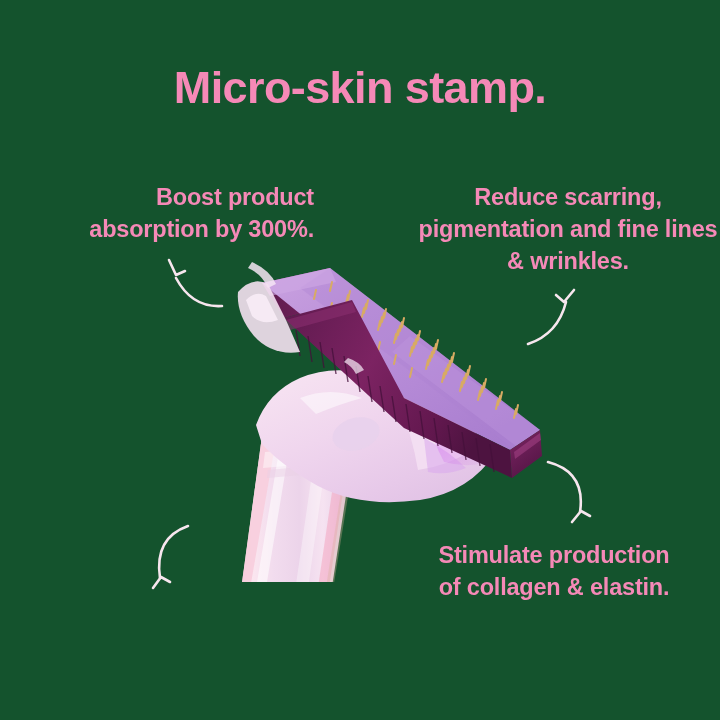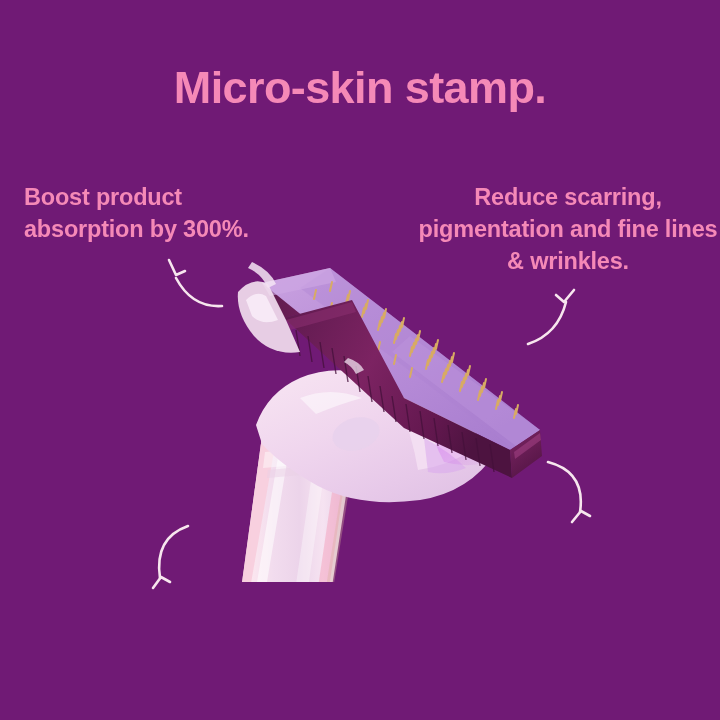--- a/index.html
+++ b/index.html
@@ -9,21 +9,21 @@
   body {
     width: 720px;
     height: 720px;
     overflow: hidden;
     font-family: "Liberation Sans", sans-serif;
   }
   #poster {
     position: relative;
     width: 720px;
     height: 720px;
-    background: #701a75;
+    background: #14532d;
     overflow: hidden;
   }
 
   
   #title {
     position: absolute;
     top: 64px;
     left: 0;
     width: 720px;
     text-align: center;
@@ -37,21 +37,21 @@
   
   .caption {
     position: absolute;
     color: #f589b7;
     font-size: 23.5px;
     font-weight: bold;
     line-height: 1.36;
     letter-spacing: -0.2px;
     white-space: pre-line;
   }
-  #cap-tl { top: 182px; left: 24px;  width: 290px; text-align: left; }
+  #cap-tl { top: 182px; left: 24px;  width: 290px; text-align: right; }
   #cap-tr { top: 182px; left: 408px; width: 320px; text-align: center; }
   #cap-br { top: 540px; left: 404px; width: 300px; text-align: center; }
   #cap-bl { top: 606px; left: 22px;  width: 310px; text-align: center; }
 
   
   .arrow {
     position: absolute;
   }
   .arrow svg { display: block; overflow: visible; }
   .arrow path { fill: none; stroke: #f7e6ee; stroke-width: 2.6; stroke-linecap: round; stroke-linejoin: round; }
@@ -263,20 +263,22 @@
 
   <div id="title">Micro-skin stamp.</div>
 
   <div class="caption" id="cap-tl">Boost product
 absorption by 300%.</div>
 
   <div class="caption" id="cap-tr">Reduce scarring,
 pigmentation and fine lines
 &amp; wrinkles.</div>
 
+  <div class="caption" id="cap-br">Stimulate production
+of collagen &amp; elastin.</div>
 
 
   <div class="arrow" id="arr-tl">
     <svg width="70" height="64" viewBox="0 0 70 64">
       <path d="M62 54 Q32 56 16 26"></path>
       <path d="M9 8 L16 23 L25 19"></path>
     </svg>
   </div>
 
   <div class="arrow" id="arr-tr">

